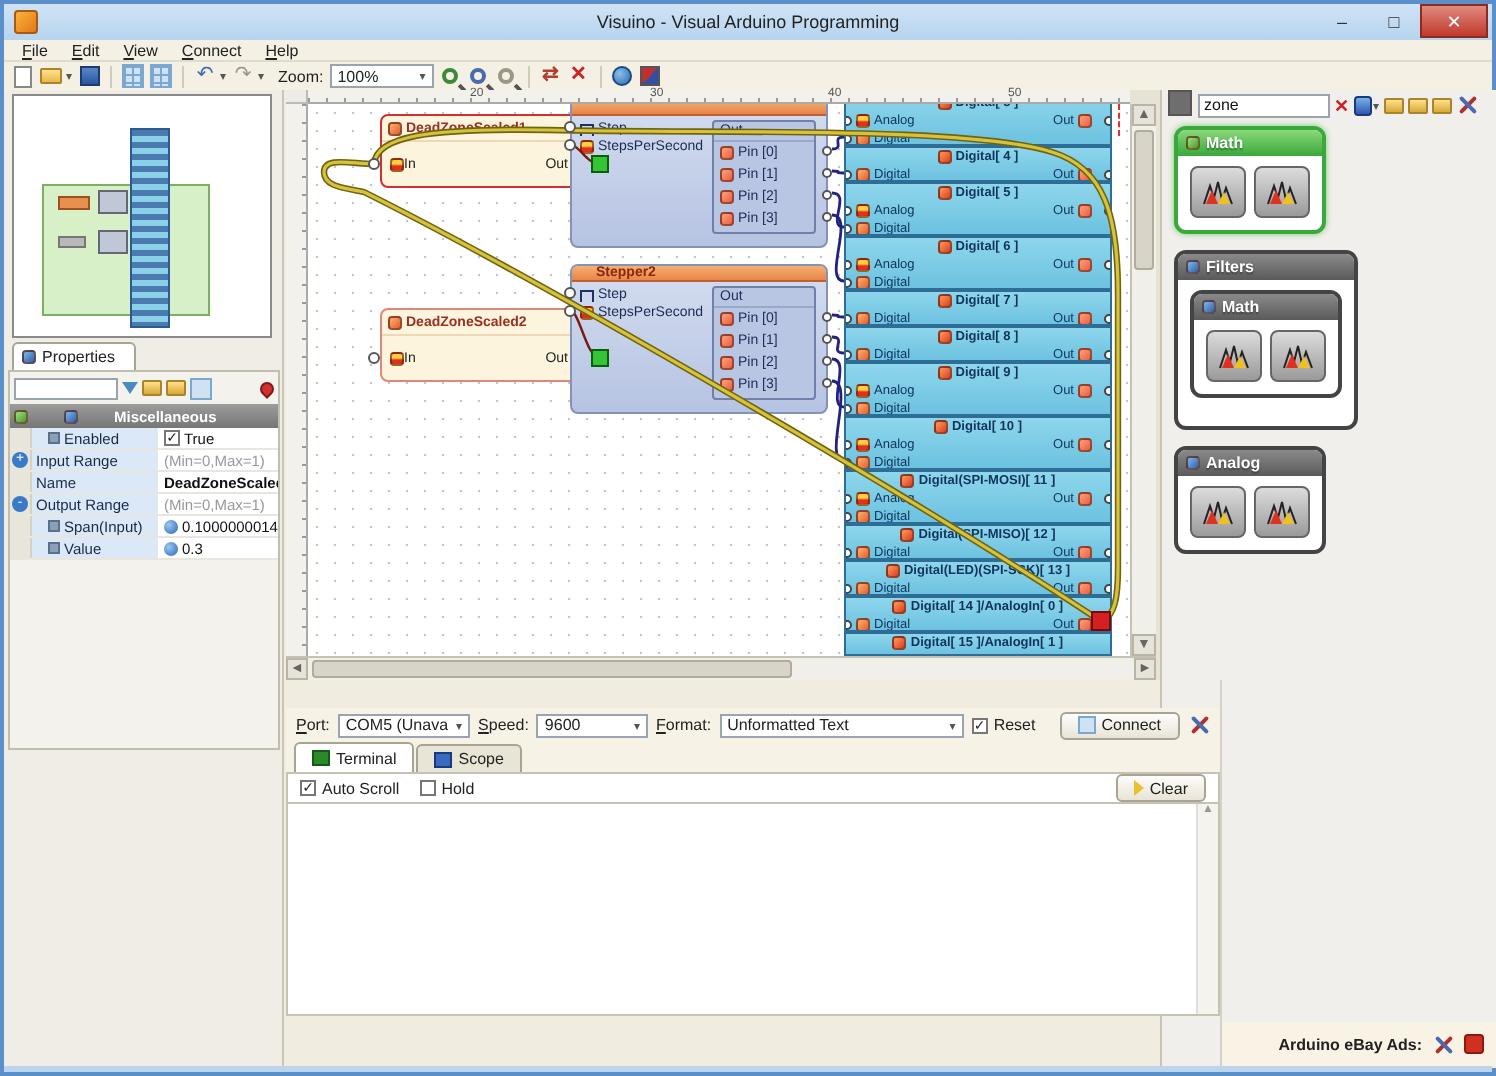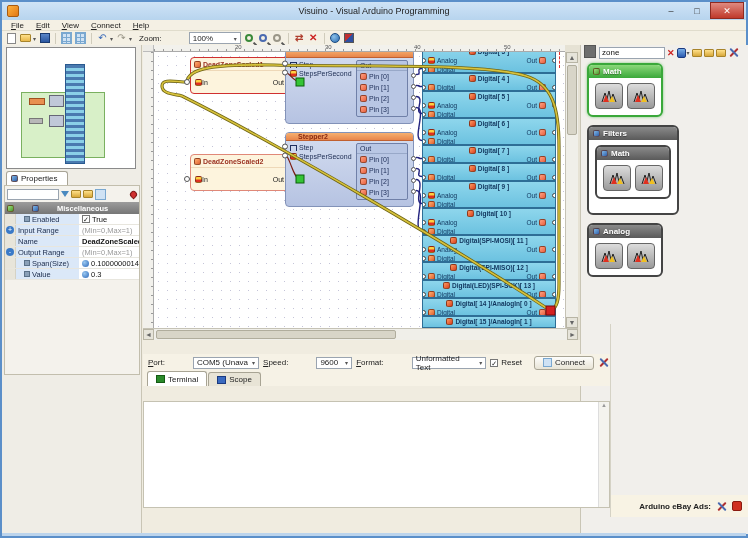--- a/index.html
+++ b/index.html
@@ -30,21 +30,21 @@
   .i-open { background:linear-gradient(#ffe08a,#e8b84a); border:1px solid #a8842a; width:11px; height:8px; border-radius:1px; }
   .i-save { background:linear-gradient(#5a86c8,#2a56a0); border:1px solid #1a3a70; width:10px; height:10px; }
   .i-grid { background:#cfe2f4; border:1px solid #7aa8d0; width:12px; height:12px;
             background-image:linear-gradient(#7aa8d0 1px,transparent 1px),linear-gradient(90deg,#7aa8d0 1px,transparent 1px);
             background-size:4px 4px; }
   .glyph-btn { font-size:10px; color:#3a6ab8; }
   .glyph-btn.dis { color:#9a96888; color:#9a9688; }
   .dd { font-size:6px; color:#555; margin-left:-1px; }
   .zoom-label { font-size:8px; color:#222; margin-left:4px; }
   .combo { background:#fff; border:1px solid #9aa4b0; height:12px; font-size:8px; color:#222;
-           display:inline-flex; align-items:center; padding:0 3px; gap:4px;margin-left:24px; }
+           display:inline-flex; align-items:center; padding:0 3px; gap:4px; }
   .combo .dd { margin-left:auto; }
   .mag { position:relative; width:8px; height:8px; border:2px solid #3a8a3a; border-radius:50%; }
   .mag::after { content:""; position:absolute; width:4px; height:2px; background:#555; left:6px; top:7px; transform:rotate(45deg); }
   .mag.blue { border-color:#4a6ab0; } .mag.gray { border-color:#9a9688; }
   .i-sync { color:#b04030; font-size:10px; font-weight:bold; }
   .i-del { color:#cc2222; font-size:10px; font-weight:bold; }
   .i-web { width:10px; height:10px; border-radius:50%; background:radial-gradient(circle at 35% 35%,#8ac0e8,#2a6ab0); border:1px solid #1a4a80; }
   .i-pkg { width:10px; height:10px; background:linear-gradient(135deg,#c03030 50%,#3050a0 50%); border:1px solid #555; }
   
   .leftpanel { position:absolute; left:0; top:43px; width:140px; height:489px; background:#efede6; border-right:1px solid #c9c5b5; }
@@ -162,21 +162,21 @@
   .tab.active { background:#fff; height:15px;align-items:center; }
   .t-term { width:9px; height:8px; background:#2a8a2a; border:1px solid #145a14; }
   .t-scope { width:9px; height:8px; background:#3a6ac0; border:1px solid #1a3a80; }
   .ctrlrow { position:absolute; left:141px; top:384px; width:467px; height:15px; background:#fff; border:1px solid #c5c2b2; border-bottom:none;
              display:flex; align-items:center; gap:10px; padding-left:6px; font-size:8px; color:#222; }
   .broom { width:0; height:0; border-left:5px solid #e8c030; border-top:4px solid transparent; border-bottom:4px solid transparent; }
   .term { position:absolute; left:141px; top:399px; width:467px; height:107px; background:#fff; border:1px solid #c5c2b2; }
   .term-sb { position:absolute; right:0; top:0; width:11px; height:100%; background:#f4f3ee; border-left:1px solid #ddd; font-size:6px; color:#999; text-align:center; }
   .sendrow { position:absolute; left:141px; top:506px; width:467px; height:25px; background:#f6f2e6; display:flex; align-items:center; gap:6px; padding-left:5px; font-size:8px; color:#222; }
   .sendinput { width:300px; height:14px; background:#fff; border:1px solid #a8a494; }
-  .adspanel { position:absolute; left:608px; top:322px; width:138px; height:193px; background:#f1efeb; border-left:1px solid #d5d2c5; }
+  .adspanel { position:absolute; left:608px; top:338px; width:138px; height:193px; background:#f1efeb; border-left:1px solid #d5d2c5; }
   .adsbar { position:absolute; left:0; bottom:0; width:100%; height:22px; background:#f8f3e4; display:flex; align-items:center; justify-content:flex-end; gap:5px; padding-right:6px; font-size:8px; font-weight:bold; color:#222; }
   .redapp { width:10px; height:10px; background:#d03020; border-radius:2px; border:1px solid #8a1a10; }
   .checkrow { display:flex; align-items:center; gap:3px; }
   .bottomedge { position:absolute; left:0; bottom:0; width:744px; height:3px; background:#bcd4ec; }
 </style>
 </head>
 <body>
 
 <div class="win">
 
@@ -314,21 +314,21 @@
               <span>Output Range</span>
             </span>
             <span class="pval muted">
               <span>(Min=0,Max=1)</span>
             </span>
           </div>
           <div class="prow">
             <span class="pgut"></span>
             <span class="pname ind">
               <span class="gear"></span>
-              <span>Span(Size)</span>
+              <span>Span(Input)</span>
             </span>
             <span class="pval">
               <span class="bluedot"></span>
               <span>0.1000000014901</span>
             </span>
           </div>
           <div class="prow">
             <span class="pgut"></span>
             <span class="pname ind">
               <span class="gear"></span>
@@ -863,20 +863,34 @@
       <div class="tab active">
         <span class="t-term"></span>
         <span>Terminal</span>
       </div>
       <div class="tab">
         <span class="t-scope"></span>
         <span>Scope</span>
       </div>
     </div>
 
+  <div class="ctrlrow">
+    <span class="checkrow">
+      <span class="cb">✓</span>
+      <span>Auto Scroll</span>
+    </span>
+    <span class="checkrow">
+      <span class="cb"></span>
+      <span>Hold</span>
+    </span>
+    <span class="btn" style="margin-left:auto;margin-right:6px">
+      <span class="broom"></span>
+      <span>Clear</span>
+    </span>
+  </div>
 
   <div class="term">
     <div class="term-sb">
       <div>▲</div>
     </div>
   </div>
 
 
   <div class="adspanel">
     <div class="adsbar">

